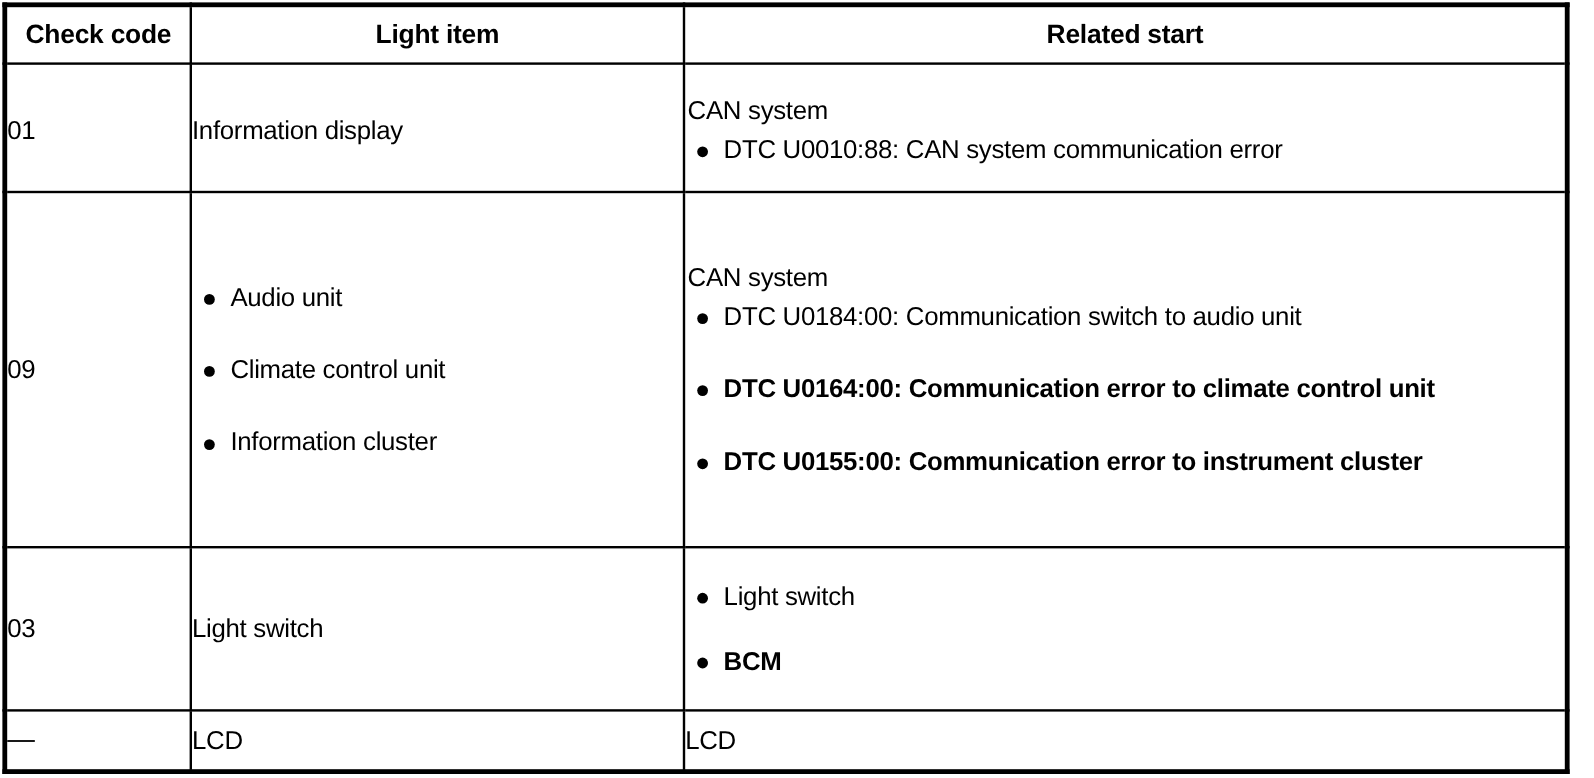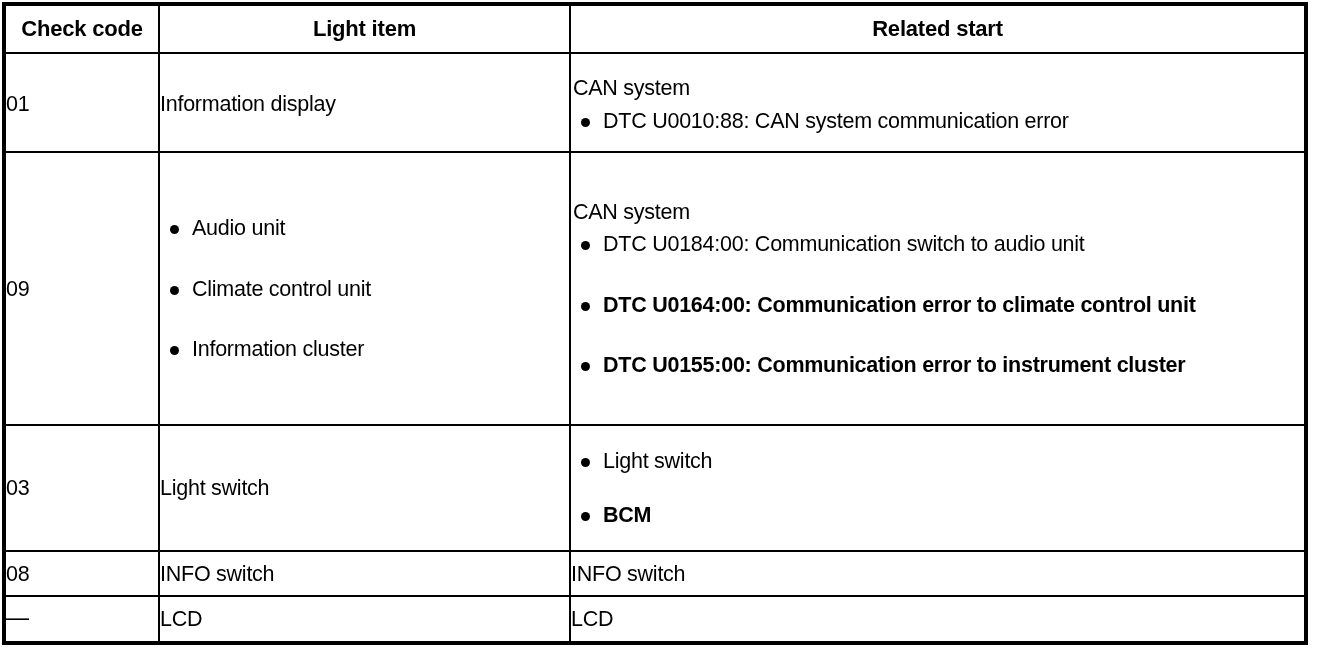--- a/index.html
+++ b/index.html
@@ -177,25 +177,20 @@
         <td class="cell">Light switch</td>
         <td class="cell">
           <ul class="bullets indent-rel-tight gap-sm">
             <li>Light switch</li>
             <li>BCM</li>
           </ul>
         </td>
       </tr>
 
 
-      <tr>
-        <td class="cell cell-code">08</td>
-        <td class="cell">INFO switch</td>
-        <td class="cell">INFO switch</td>
-      </tr>
 
       <tr>
         <td class="cell cell-code"><span class="dash">—</span></td>
         <td class="cell">LCD</td>
         <td class="cell">LCD</td>
       </tr>
 
     </tbody>
   </table>
 </div>

